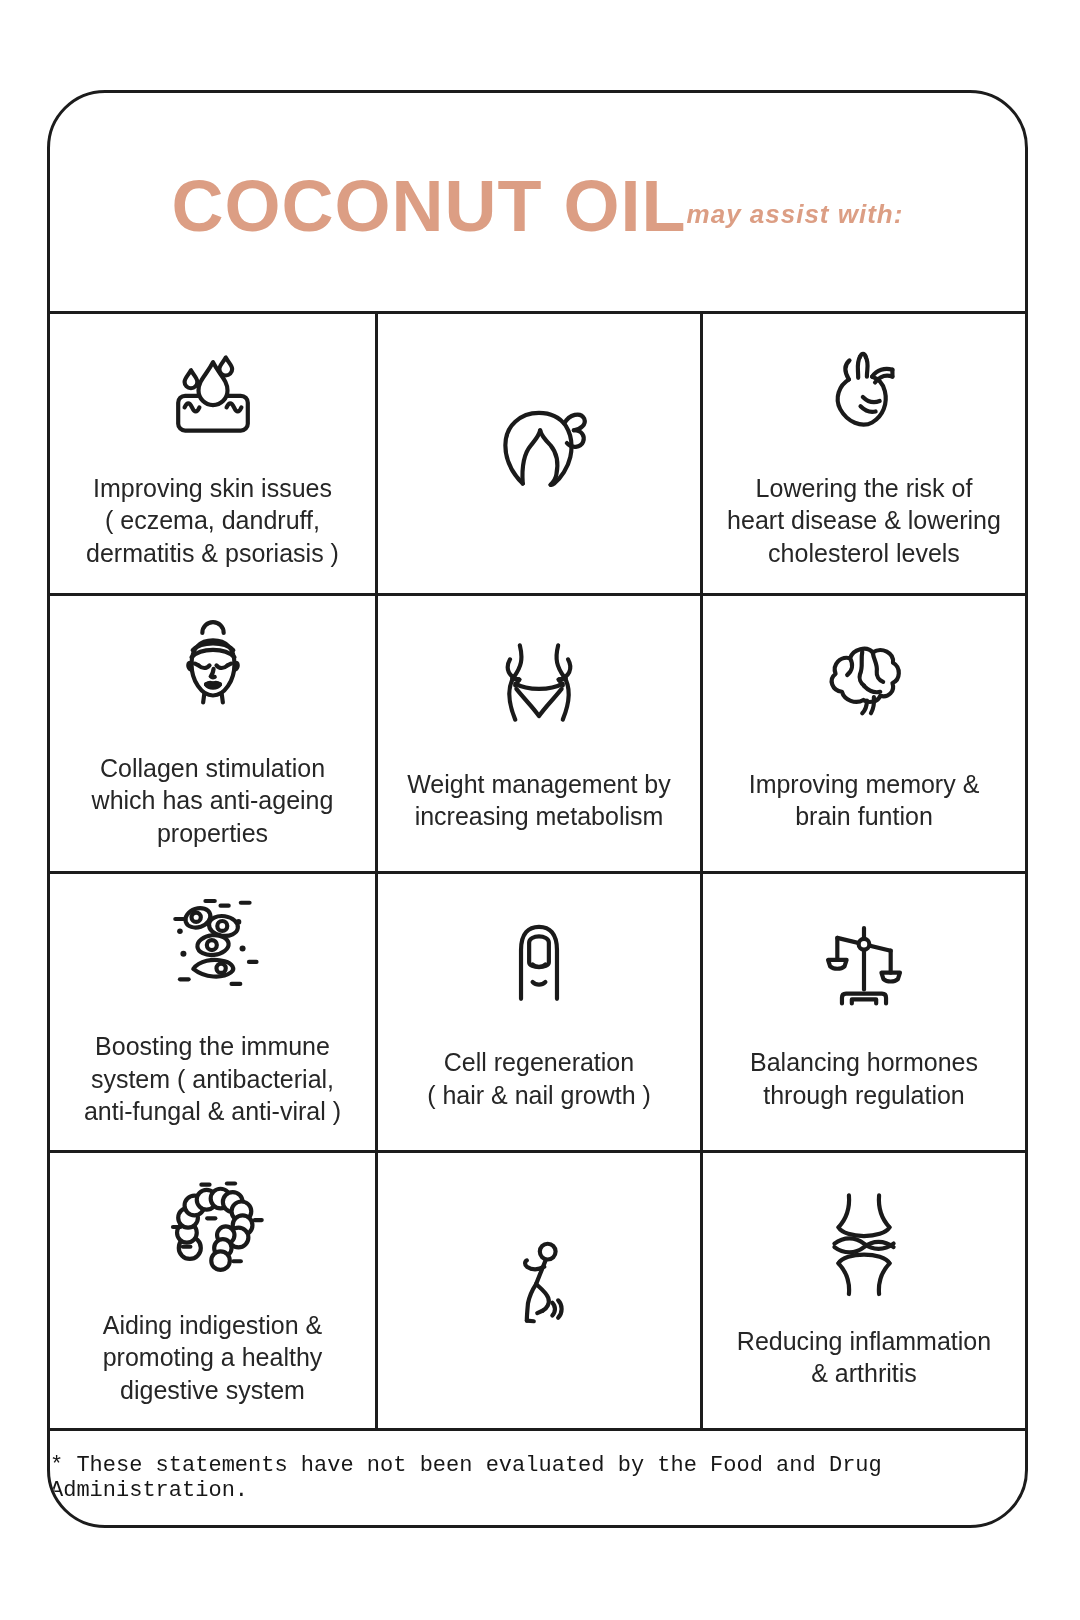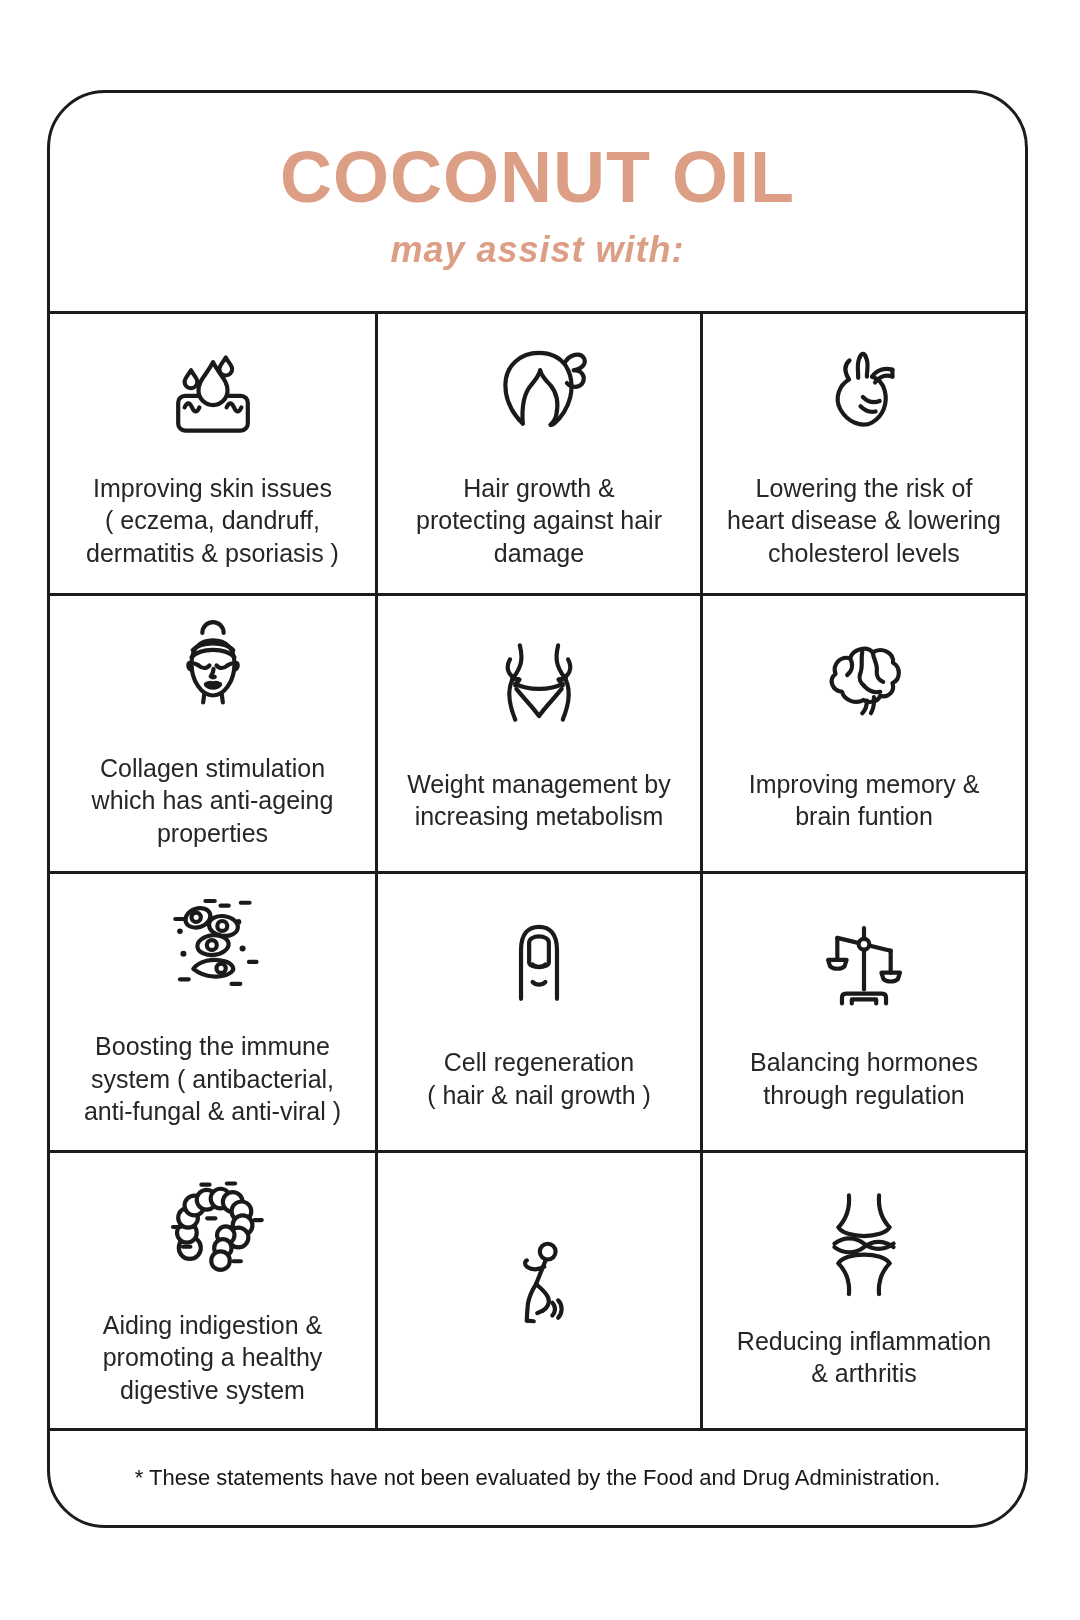--- a/index.html
+++ b/index.html
@@ -20,30 +20,30 @@
     position: absolute; left: 47px; top: 90px;
     width: 981px; height: 1438px;
     border: 3px solid var(--border);
     border-radius: 58px;
     background: #fff;
     display: flex; flex-direction: column;
     overflow: hidden;
   }
   .header {
     height: 218px; flex: none;
-    display: flex; flex-direction: column;
+    display: flex; 
     align-items: center; justify-content: center;
     padding-top: 8px;
   }
   .title {
     font-size: 72px; font-weight: bold; letter-spacing: 1px;
     color: var(--accent); line-height: 1;
   }
   .subtitle {
-    font-size: 36px; font-weight: bold; font-style: italic;
+    font-size: 26px; font-weight: bold; font-style: italic;
     letter-spacing: 1px; color: var(--accent); margin-top: 16px;
   }
   .grid {
     flex: 1;
     display: grid;
     grid-template-columns: repeat(3, 1fr);
     grid-template-rows: repeat(4, 1fr);
     border-top: 3px solid var(--border);
     border-bottom: 3px solid var(--border);
   }
@@ -66,20 +66,21 @@
   .dot { fill: var(--line); stroke: none; }
   .label {
     font-size: 25px; line-height: 1.3;
     color: var(--text); text-align: center;
     white-space: pre-line;
   }
   .footer {
     height: 94px; flex: none;
     display: flex; flex-direction: column;
     align-items: center; justify-content: center;
+    font-family: Liberation Mono, monospace;
   }
   .fline { font-size: 22px; color: #171717; }
 </style>
 </head>
 <body>
 
 <div class="card">
 
   <div class="header">
     <div class="title">COCONUT OIL</div>
@@ -103,23 +104,20 @@
     </div>
 
     <div class="cell">
       <svg viewBox="0 0 100 100">
         <path d="M36 79 C27 70 21 58 21 46 C21 29 34 18 50 18 C60 18 68 22 73 29 C78 37 79 47 77 56 C75 65 69 74 63 79 C61.5 80.2 60.5 80.2 60 80"></path>
         <path d="M36 79 C35 65 37 53 43 46 C47 41 50 38 51 33"></path>
         <path d="M51 33 C52 38 56 42 60 46 C65 52 67 61 65 71 C64.5 75 62 78 60 80"></path>
         <path d="M72 27 C76 19 86 17 89 23 C91 28 86 32 80 33"></path>
         <path d="M80 33 C87 33 90 38 88 43 C86 48 78 49 74 44"></path>
       </svg>
-      <div class="label">Hair growth &amp;
-protecting against hair
-damage</div>
     </div>
 
     <div class="cell">
       <svg viewBox="0 0 100 100">
         <path d="M37 41 C28.5 46 24.5 57 29.5 66.5 C35.5 77.5 48 83 57 78 C66.5 72.5 70.5 61.5 68 51 C66.5 44.5 62 40 57 38.5"></path>
         <path d="M45 39.5 C45 31.5 43.5 26.5 46.5 21.5"></path>
         <path d="M52.5 38.5 C52.5 31.5 54.5 27 51.5 21.5"></path>
         <path d="M46.5 21.5 C48 18 50.5 18 51.5 21.5"></path>
         <path d="M37 41 C33 34.5 33 28.5 37.5 24.5"></path>
         <path d="M57 38.5 C61 32.5 68 30.5 74.5 32.5"></path>

